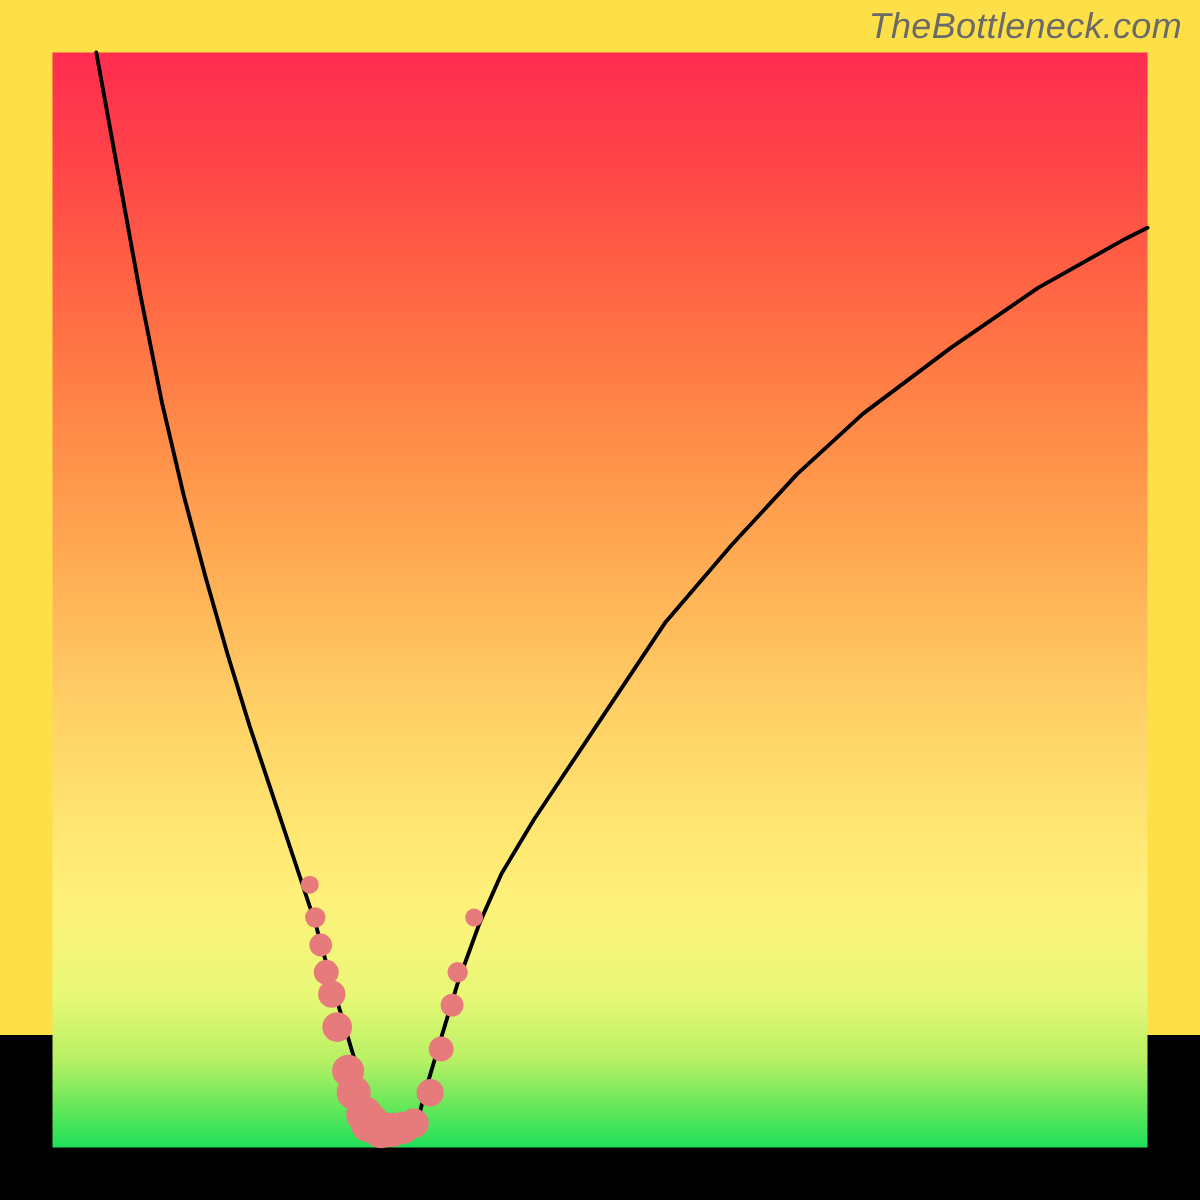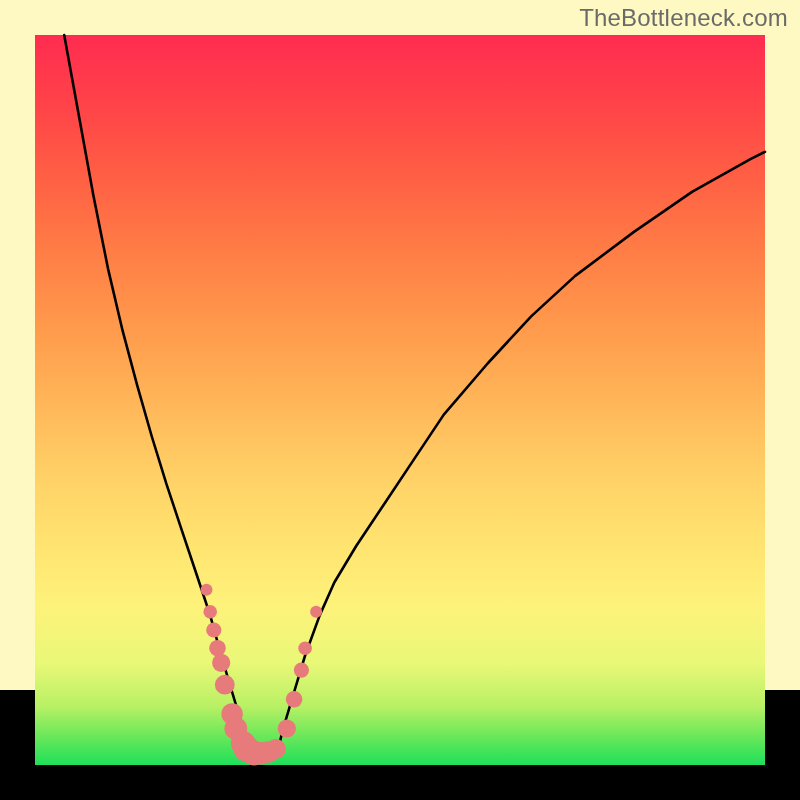--- a/index.html
+++ b/index.html
@@ -10,21 +10,22 @@
     background: #000;
     overflow: hidden;
     font-family: Arial, Helvetica, sans-serif;
   }
   .frame {
     position: absolute;
     left: 0;
     top: 0;
     width: 800px;
     height: 690px;
-    background: #fef9c3;
+    background: #fde047;
+    font-style: italic;
   }
   .plot {
     position: absolute;
     left: 35px;
     top: 35px;
     width: 730px;
     height: 730px;
     
     background: linear-gradient(to top,
       #1fe05a 0%,

